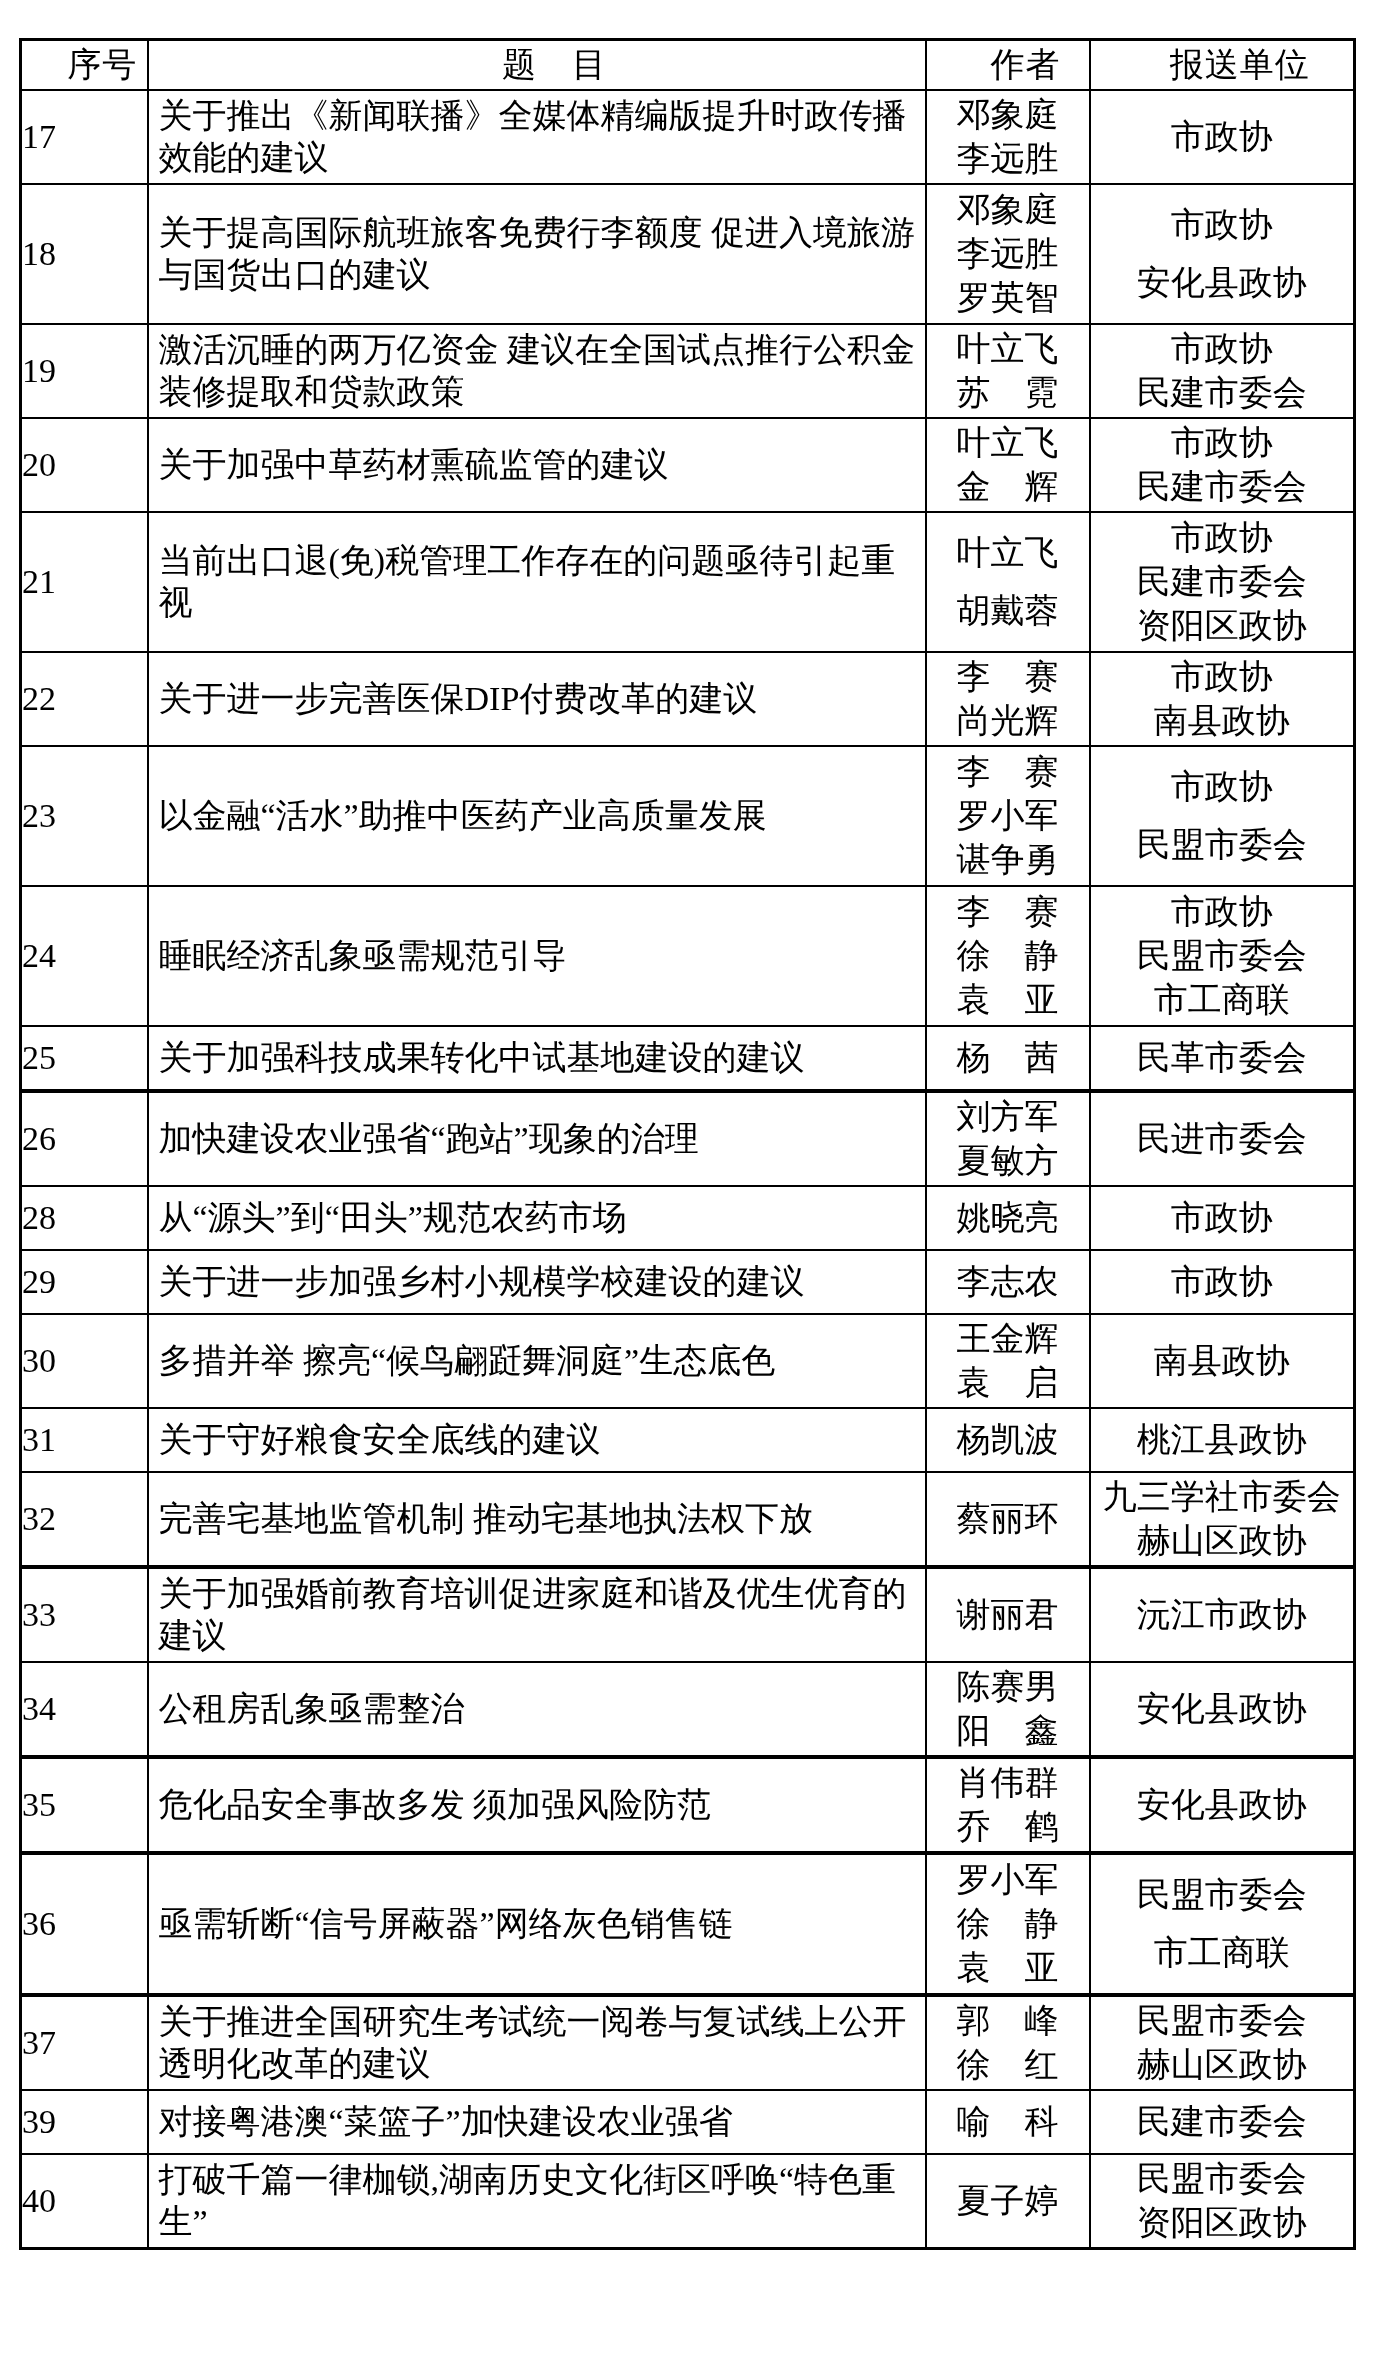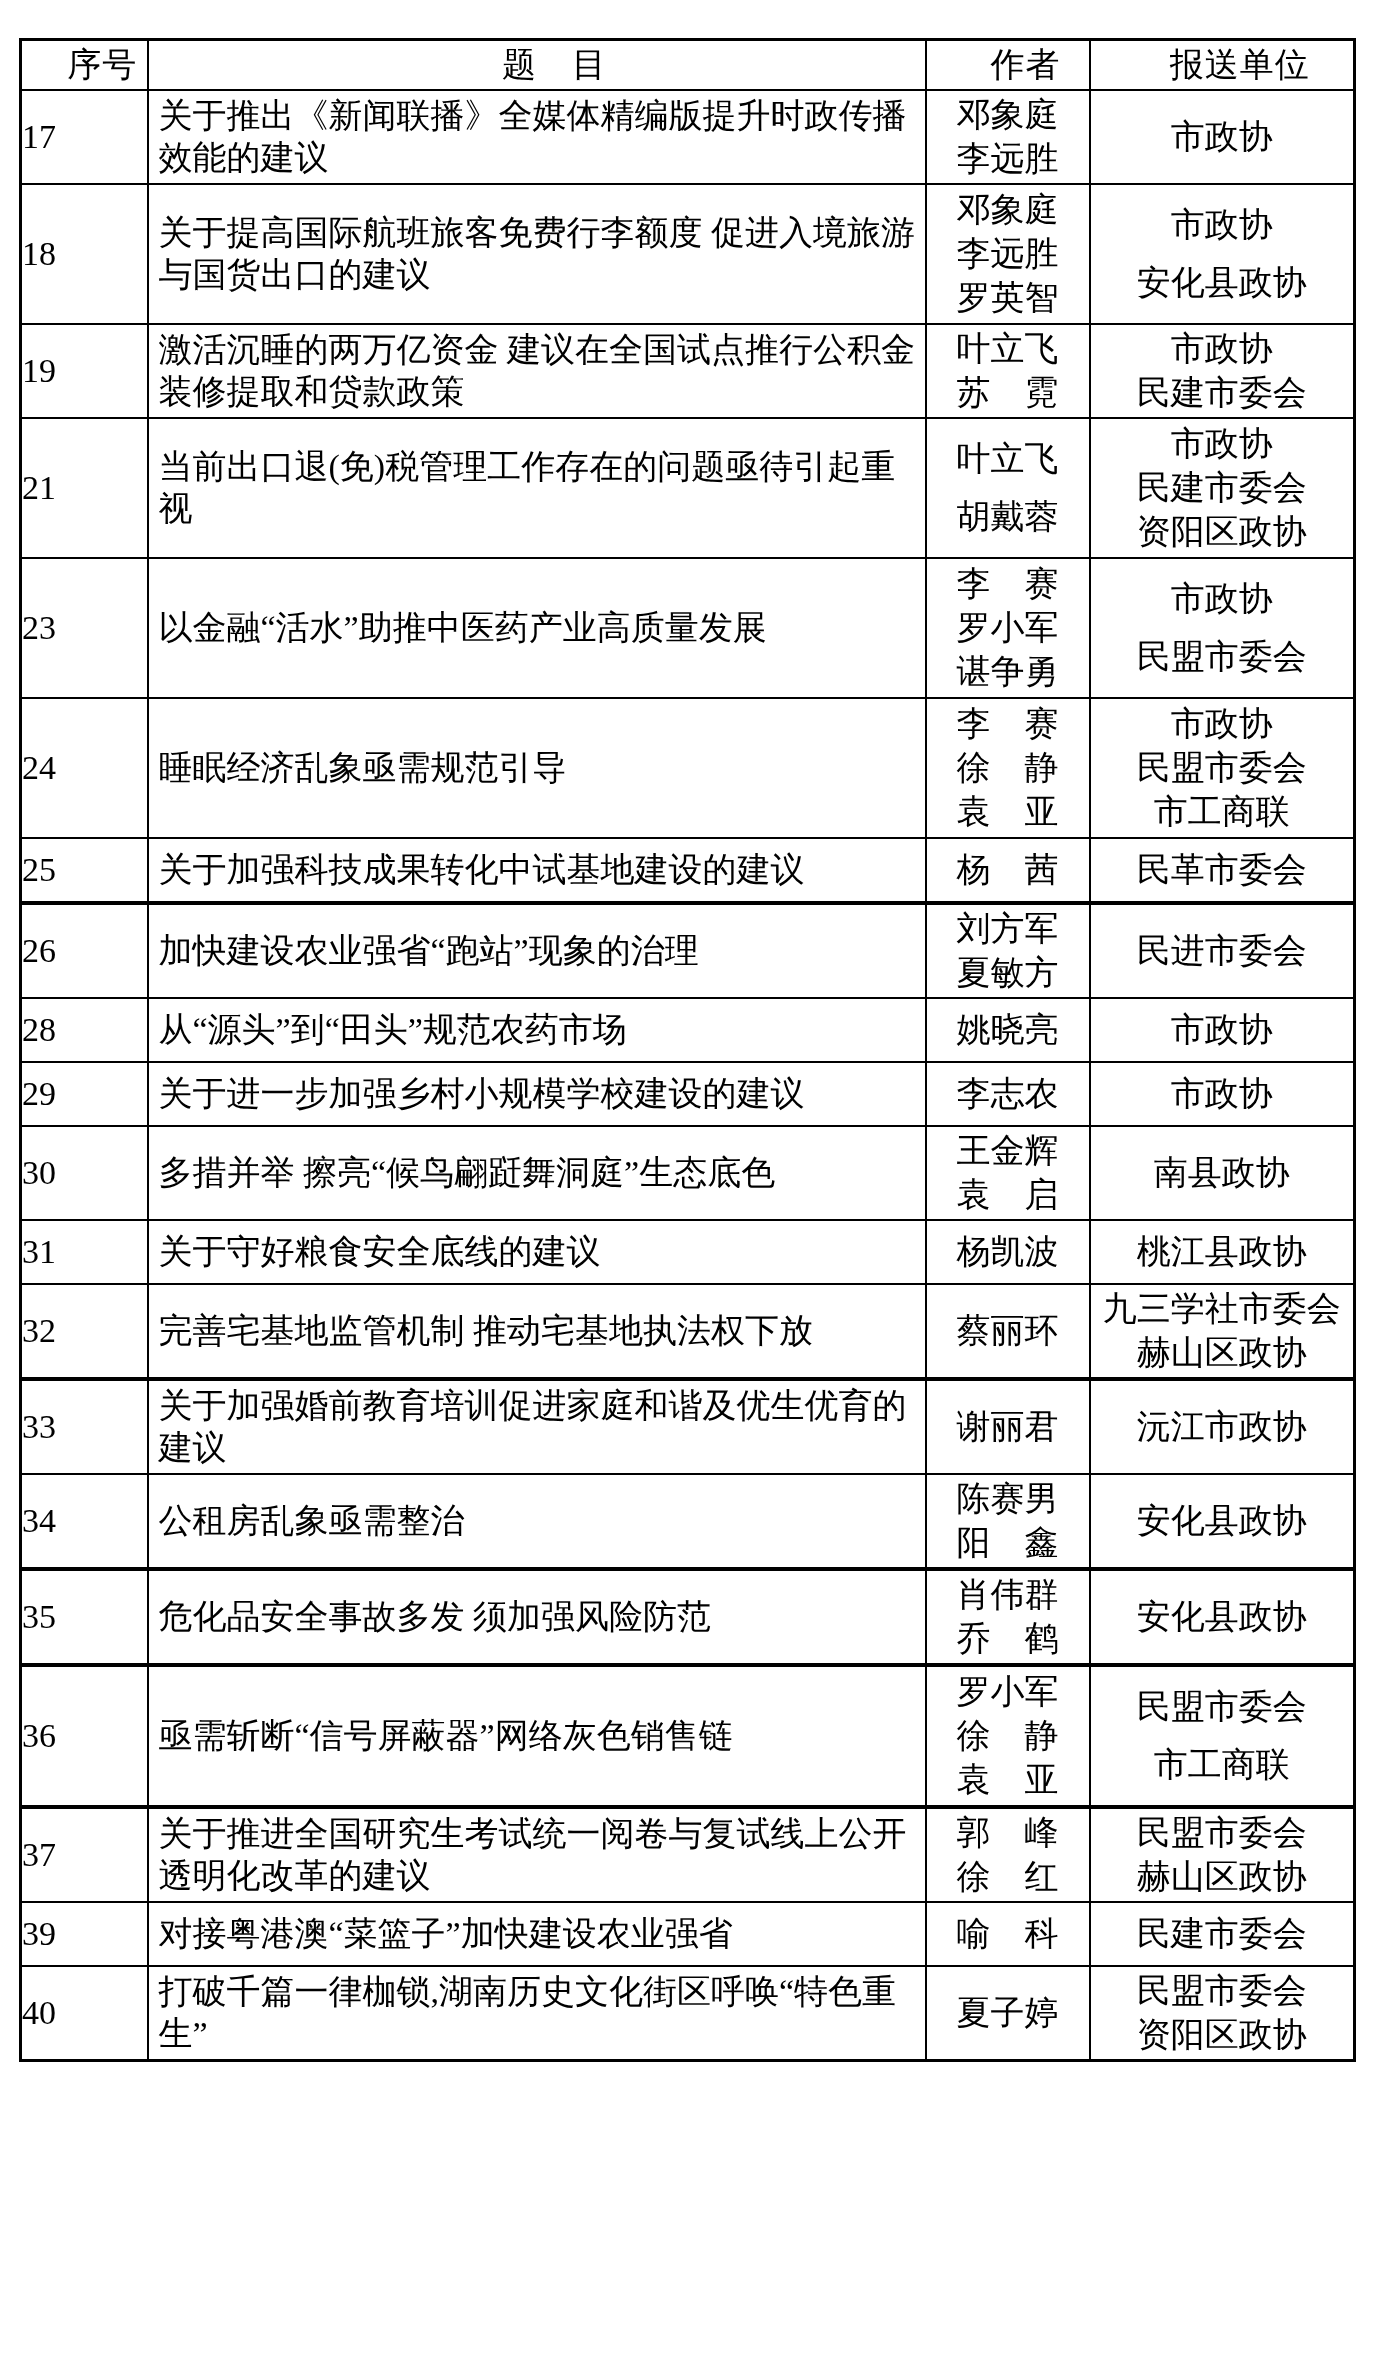--- a/index.html
+++ b/index.html
@@ -120,36 +120,72 @@
             <div>苏　霓</div>
           </div>
     </td>
     <td class="c-unit">
       <div class="stack">
             <div>市政协</div>
             <div>民建市委会</div>
           </div>
     </td>
   </tr>
+      <tr class="h2">
+    <td class="c-no">20</td>
+    <td class="c-title">
+      <div class="title-wrap">关于加强中草药材熏硫监管的建议</div>
+    </td>
+    <td class="c-auth">
+      <div class="stack">
+            <div>叶立飞</div>
+            <div>金　辉</div>
+          </div>
+    </td>
+    <td class="c-unit">
+      <div class="stack">
+            <div>市政协</div>
+            <div>民建市委会</div>
+          </div>
+    </td>
+  </tr>
       <tr class="h3">
     <td class="c-no">21</td>
     <td class="c-title">
       <div class="title-wrap">当前出口退(免)税管理工作存在的问题亟待引起重视</div>
     </td>
     <td class="c-auth">
       <div class="stack">
             <div>叶立飞</div>
             <div>胡戴蓉</div>
           </div>
     </td>
     <td class="c-unit">
       <div class="stack">
             <div>市政协</div>
             <div>民建市委会</div>
             <div>资阳区政协</div>
+          </div>
+    </td>
+  </tr>
+      <tr class="h2">
+    <td class="c-no">22</td>
+    <td class="c-title">
+      <div class="title-wrap">关于进一步完善医保DIP付费改革的建议</div>
+    </td>
+    <td class="c-auth">
+      <div class="stack">
+            <div>李　赛</div>
+            <div>尚光辉</div>
+          </div>
+    </td>
+    <td class="c-unit">
+      <div class="stack">
+            <div>市政协</div>
+            <div>南县政协</div>
           </div>
     </td>
   </tr>
       <tr class="h3">
     <td class="c-no">23</td>
     <td class="c-title">
       <div class="title-wrap">以金融“活水”助推中医药产业高质量发展</div>
     </td>
     <td class="c-auth">
       <div class="stack">

